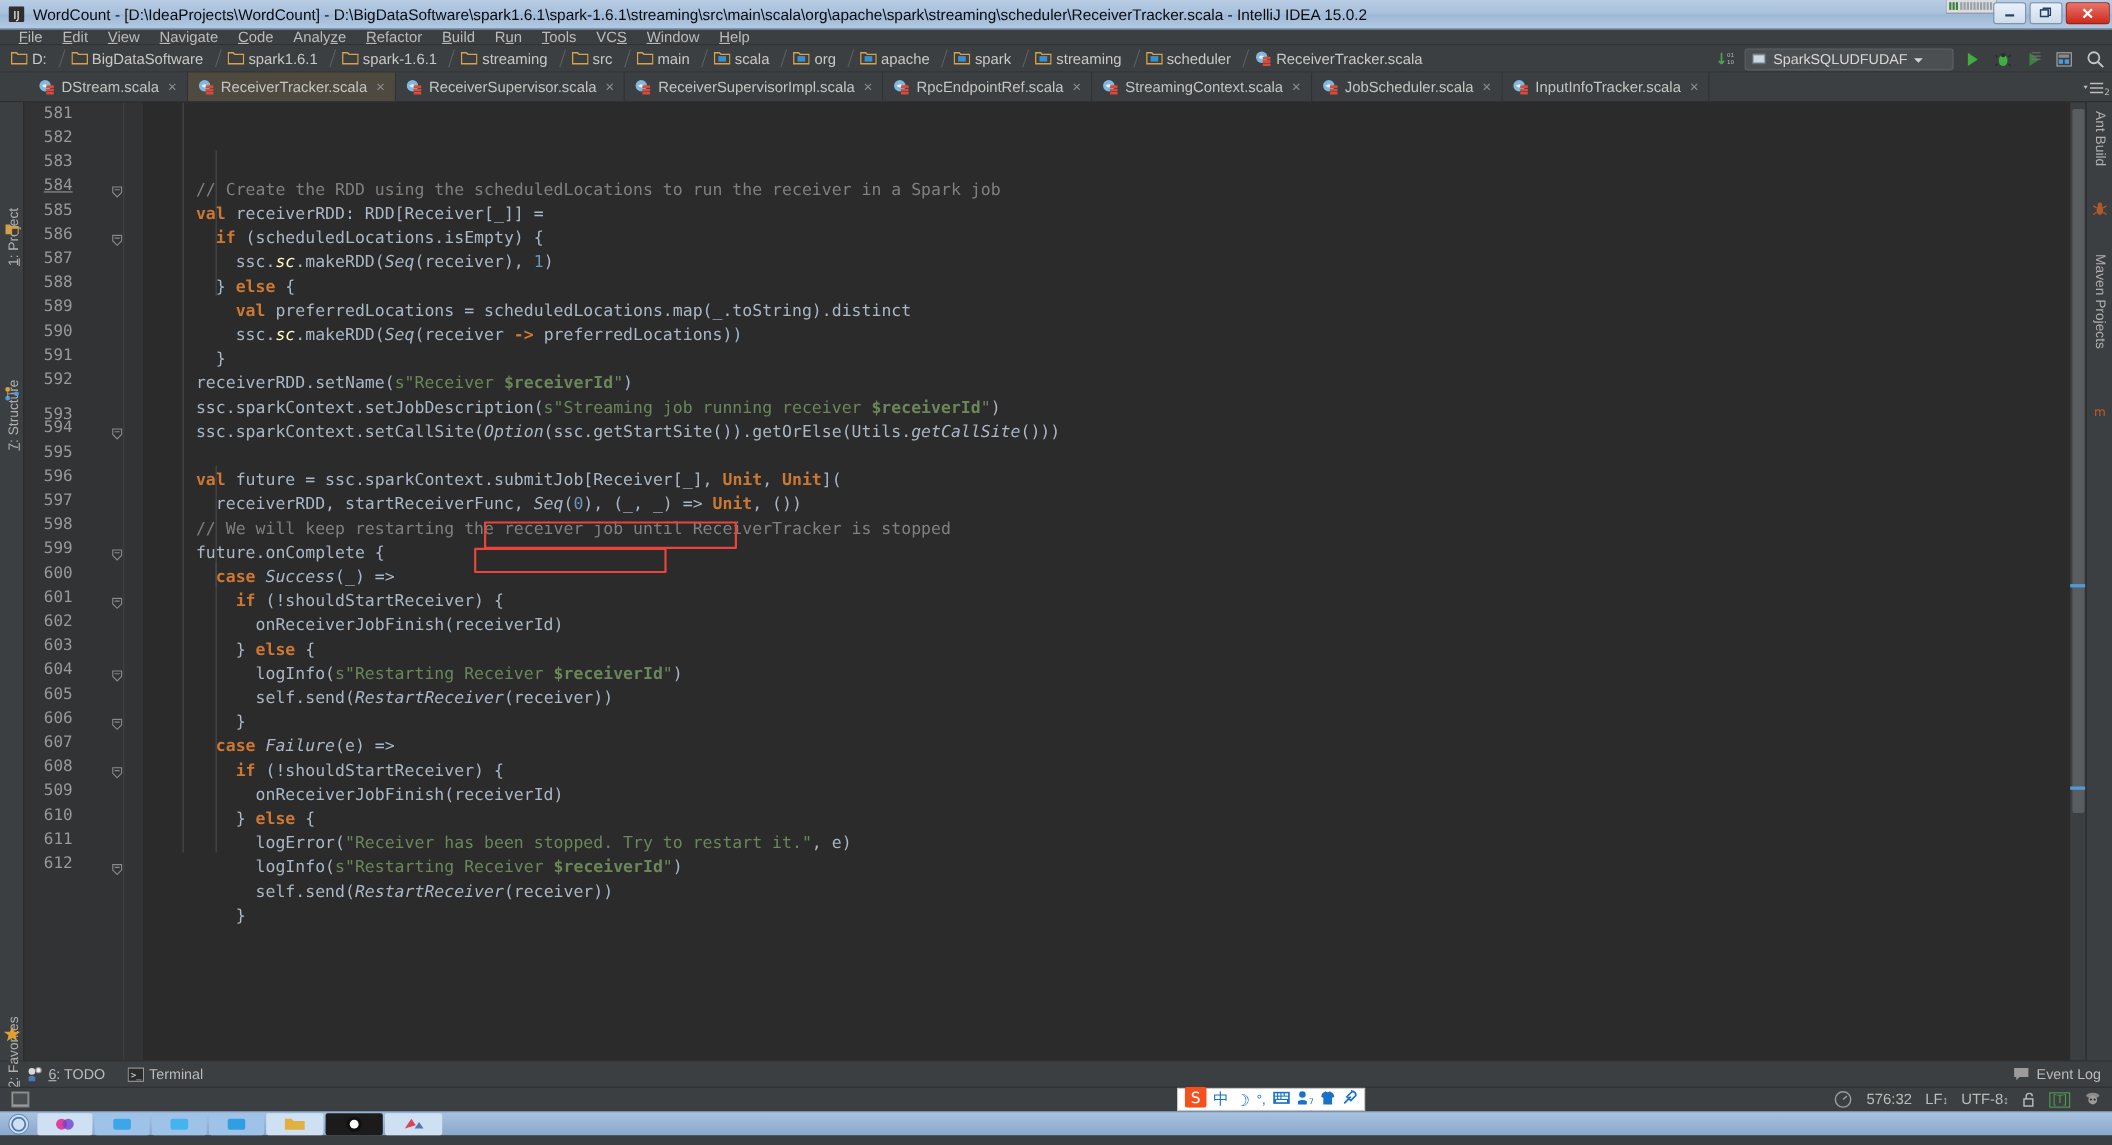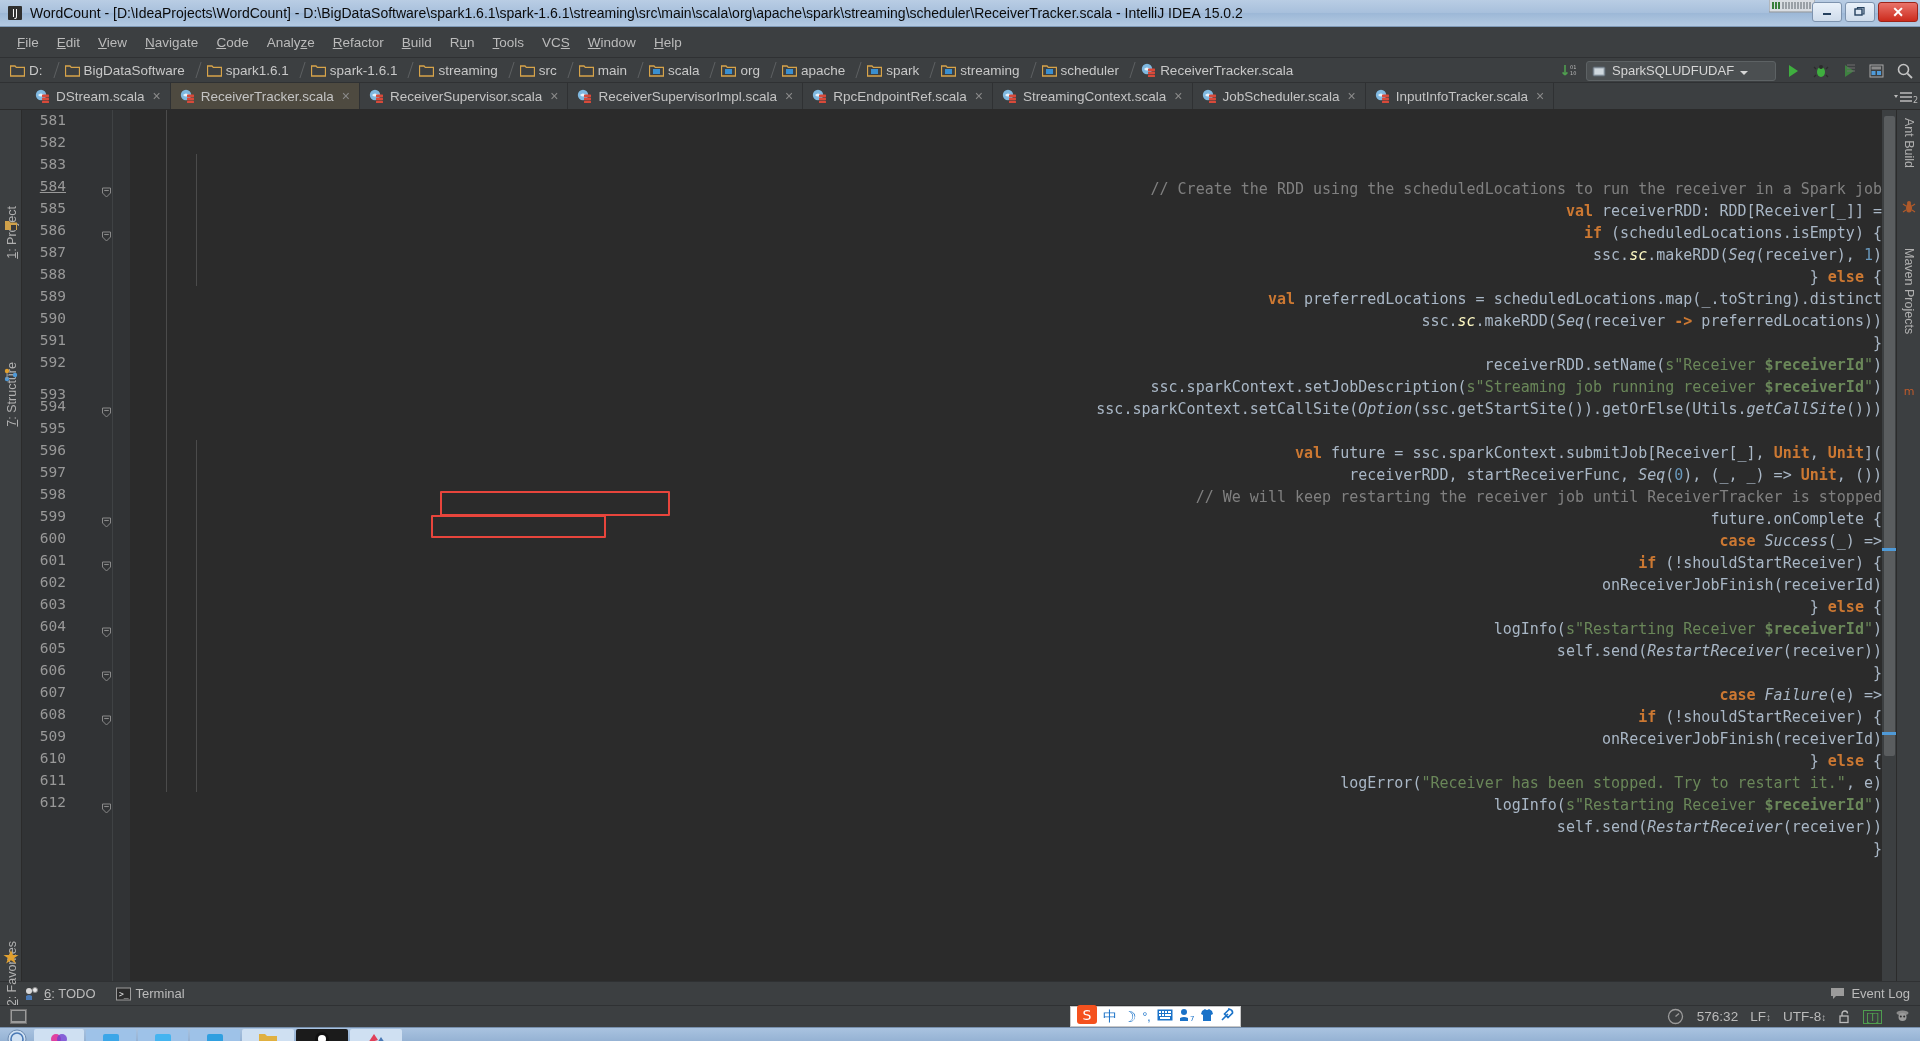--- a/index.html
+++ b/index.html
@@ -13,21 +13,21 @@
   .tb-icon svg{ display:block; }
   .tb-title{ font-size:14px; color:#0b0b0b; white-space:nowrap; letter-spacing:0px; }
   .tb-winbtns{ position:absolute; right:2px; top:2px; display:flex; gap:3px; }
   .wbtn{ width:30px; height:20px; border:1px solid #7d93ae; border-radius:3px;
     background:linear-gradient(180deg,#e9f1fa,#cfdceb); display:flex; align-items:center; justify-content:center;
     font-size:11px; color:#24405e; }
   .wbtn.close{ width:40px; background:linear-gradient(180deg,#e9736a,#cc2b1d); border-color:#9d2419; color:#fff; font-weight:bold; font-size:14px; }
   .tb-sysicon{ position:absolute; right:105px; top:-1px; width:46px; height:14px; }
 
   
-  .menubar{ height:31px; background:#3c3f41; display:flex; align-items:center; padding-left:8px; gap:0px;
+  .menubar{ height:14px; background:#3c3f41; display:flex; align-items:center; padding-left:8px; gap:0px;
     border-bottom:1px solid #2f3133; }
   .menubar .mi{ font-size:13.5px; color:#bbbbbb; padding:2px 9px; white-space:nowrap; }
   .menubar .mi u{ text-decoration:underline; }
 
   
   .navbar{ height:25px; background:#3c3f41; display:flex; align-items:center; padding-left:6px;
     position:relative; border-bottom:1px solid #2f3133; }
   .crumb{ display:flex; align-items:center; height:25px; padding:0 5px 0 4px; position:relative; }
   .crumb .ctext{ font-size:13.5px; color:#c8c8c8; white-space:nowrap; margin-left:4px; }
   .crumb .sep{ width:9px; height:25px; margin-left:4px; position:relative; }
@@ -60,21 +60,21 @@
     white-space:nowrap; font-size:12.5px; color:#b0b0b0; }
   .vtext u{ text-decoration:underline; }
 
   .editorwrap{ flex:1; display:flex; background:#2b2b2b; position:relative; overflow:hidden; }
   .gutter{ width:108px; flex:0 0 108px; background:#313335; position:relative; }
   .gutter .lnum{ position:absolute; right:64px; font-size:14.5px; color:#999999;
     font-family:"DejaVu Sans Mono", monospace; text-align:right; }
   .fold{ position:absolute; left:79px; width:11px; height:11px; }
   .code{ flex:1; position:relative; background:#2b2b2b; font-family:"DejaVu Sans Mono", monospace;
     font-size:15px; line-height:22px; padding-top:2px; white-space:pre; overflow:hidden; }
-  .cl{ height:22px; padding-left:12px; color:#a9b7c6; position:relative;text-align:right; }
+  .cl{ height:22px; padding-left:12px; color:#a9b7c6; position:relative; }
   
   .iguide{ position:absolute; top:0; width:1px; background:#4b4b4b; }
 
   
   .kw{ color:#cc7832; font-weight:bold; }
   .cmt{ color:#808080; }
   .str{ color:#6a8759; }
   .num{ color:#6897bb; }
   .itgrey{ color:#a9b7c6; font-style:italic; }
   .fld{ color:#fef9c3; font-style:italic; }

